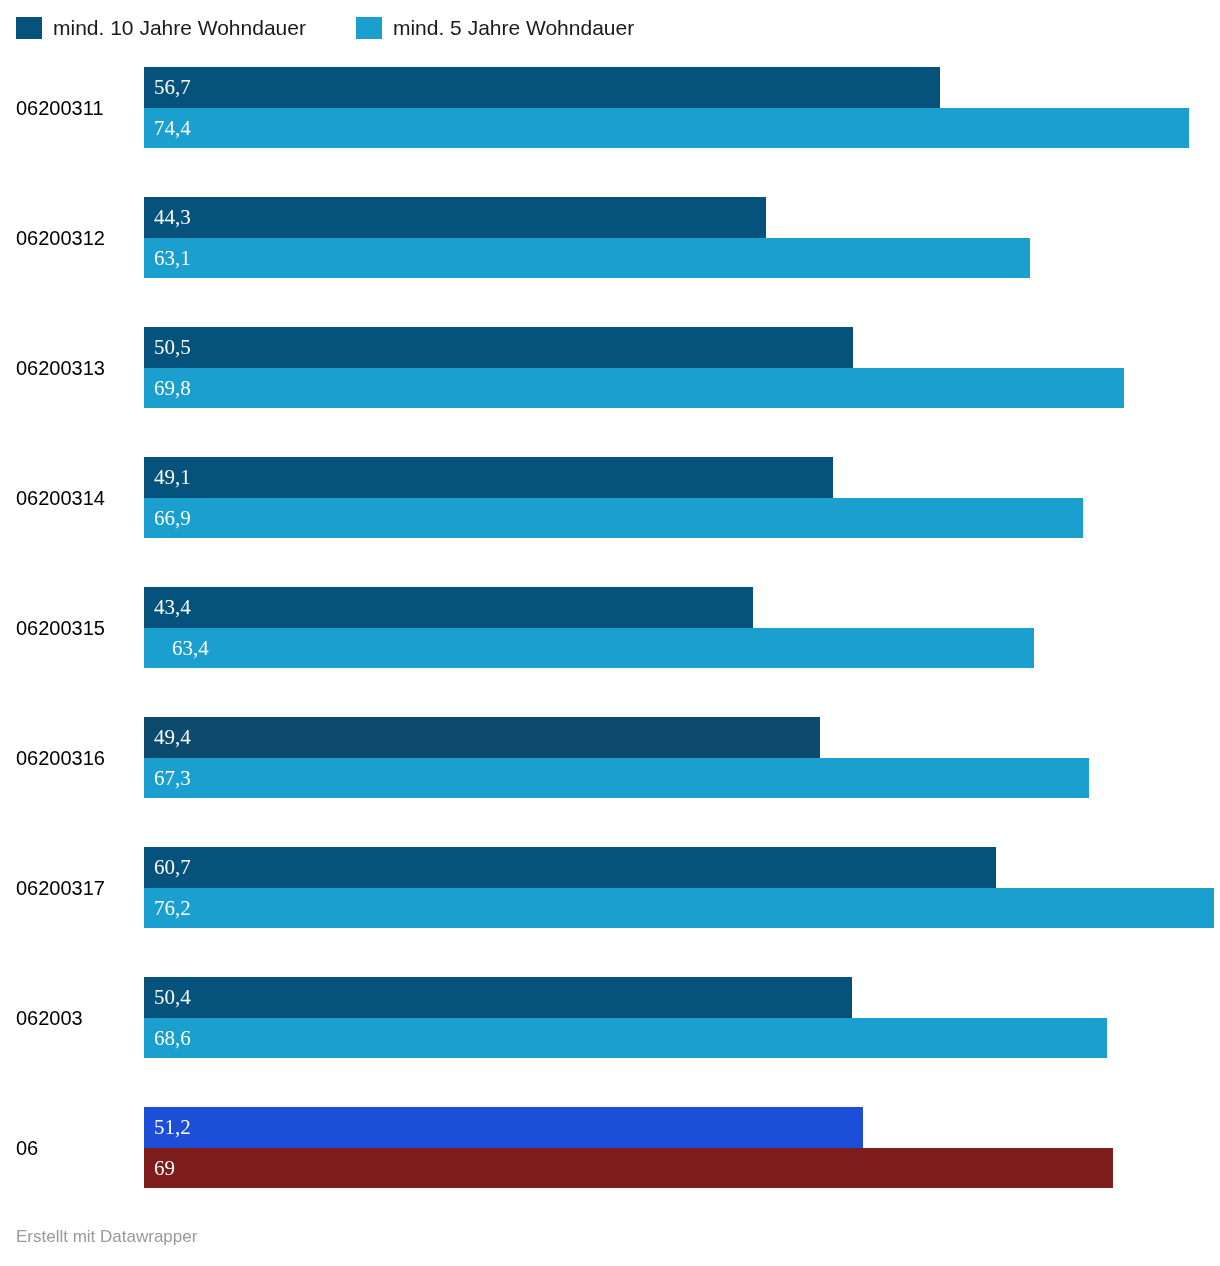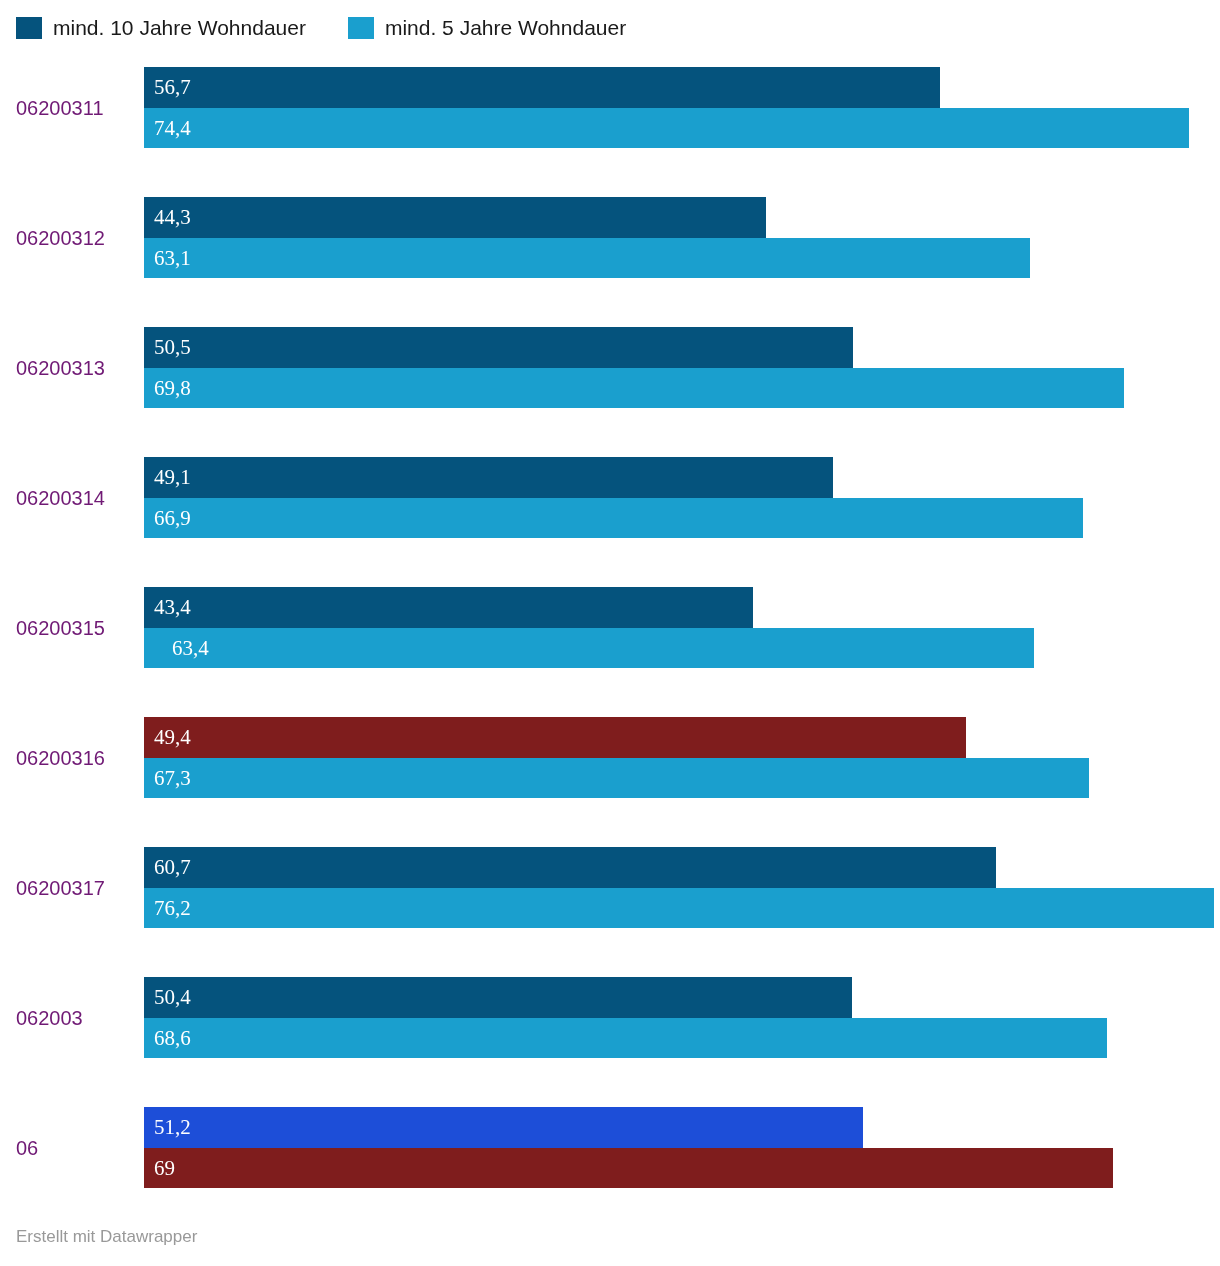--- a/index.html
+++ b/index.html
@@ -15,21 +15,21 @@
     overflow: hidden;
     position: relative;
   }
 
   
   #legend {
     position: absolute;
     left: 16px;
     top: 14px;
     display: flex;
-    gap: 0;
+    gap: 8px;
     height: 28px;
   }
   .legend-item {
     display: flex;
     align-items: center;
     margin-right: 42px;
   }
   .legend-swatch {
     width: 26px;
     height: 22px;
@@ -59,21 +59,21 @@
     height: 83px;
   }
   .cat-label {
     position: absolute;
     left: 16px;
     top: 0;
     height: 83px;
     display: flex;
     align-items: center;
     font-size: 20px;
-    color: #701a75;
+    color: #000000;
     white-space: nowrap;
   }
   .bars {
     position: absolute;
     left: 144px;
     top: 0;
     width: 1080px;
     height: 83px;
     font-family: Liberation Serif, serif;
   }
@@ -171,21 +171,21 @@
           <span class="bar-value">43,4</span>
         </div>
         <div class="bar series-1" style="width: 890.262px; background: rgb(26, 159, 206); padding-left: 28px;">
           <span class="bar-value">63,4</span>
         </div>
       </div>
     </div>
     <div class="bar-group" style="top: 665px;">
       <div class="cat-label">06200316</div>
       <div class="bars">
-        <div class="bar series-0" style="width: 822px; background: #7f1d1d;">
+        <div class="bar series-0" style="width: 676px; background: #0c4a6e;">
           <span class="bar-value">49,4</span>
         </div>
         <div class="bar series-1" style="width: 945.026px; background: rgb(26, 159, 206);">
           <span class="bar-value">67,3</span>
         </div>
       </div>
     </div>
     <div class="bar-group" style="top: 795px;">
       <div class="cat-label">06200317</div>
       <div class="bars">

